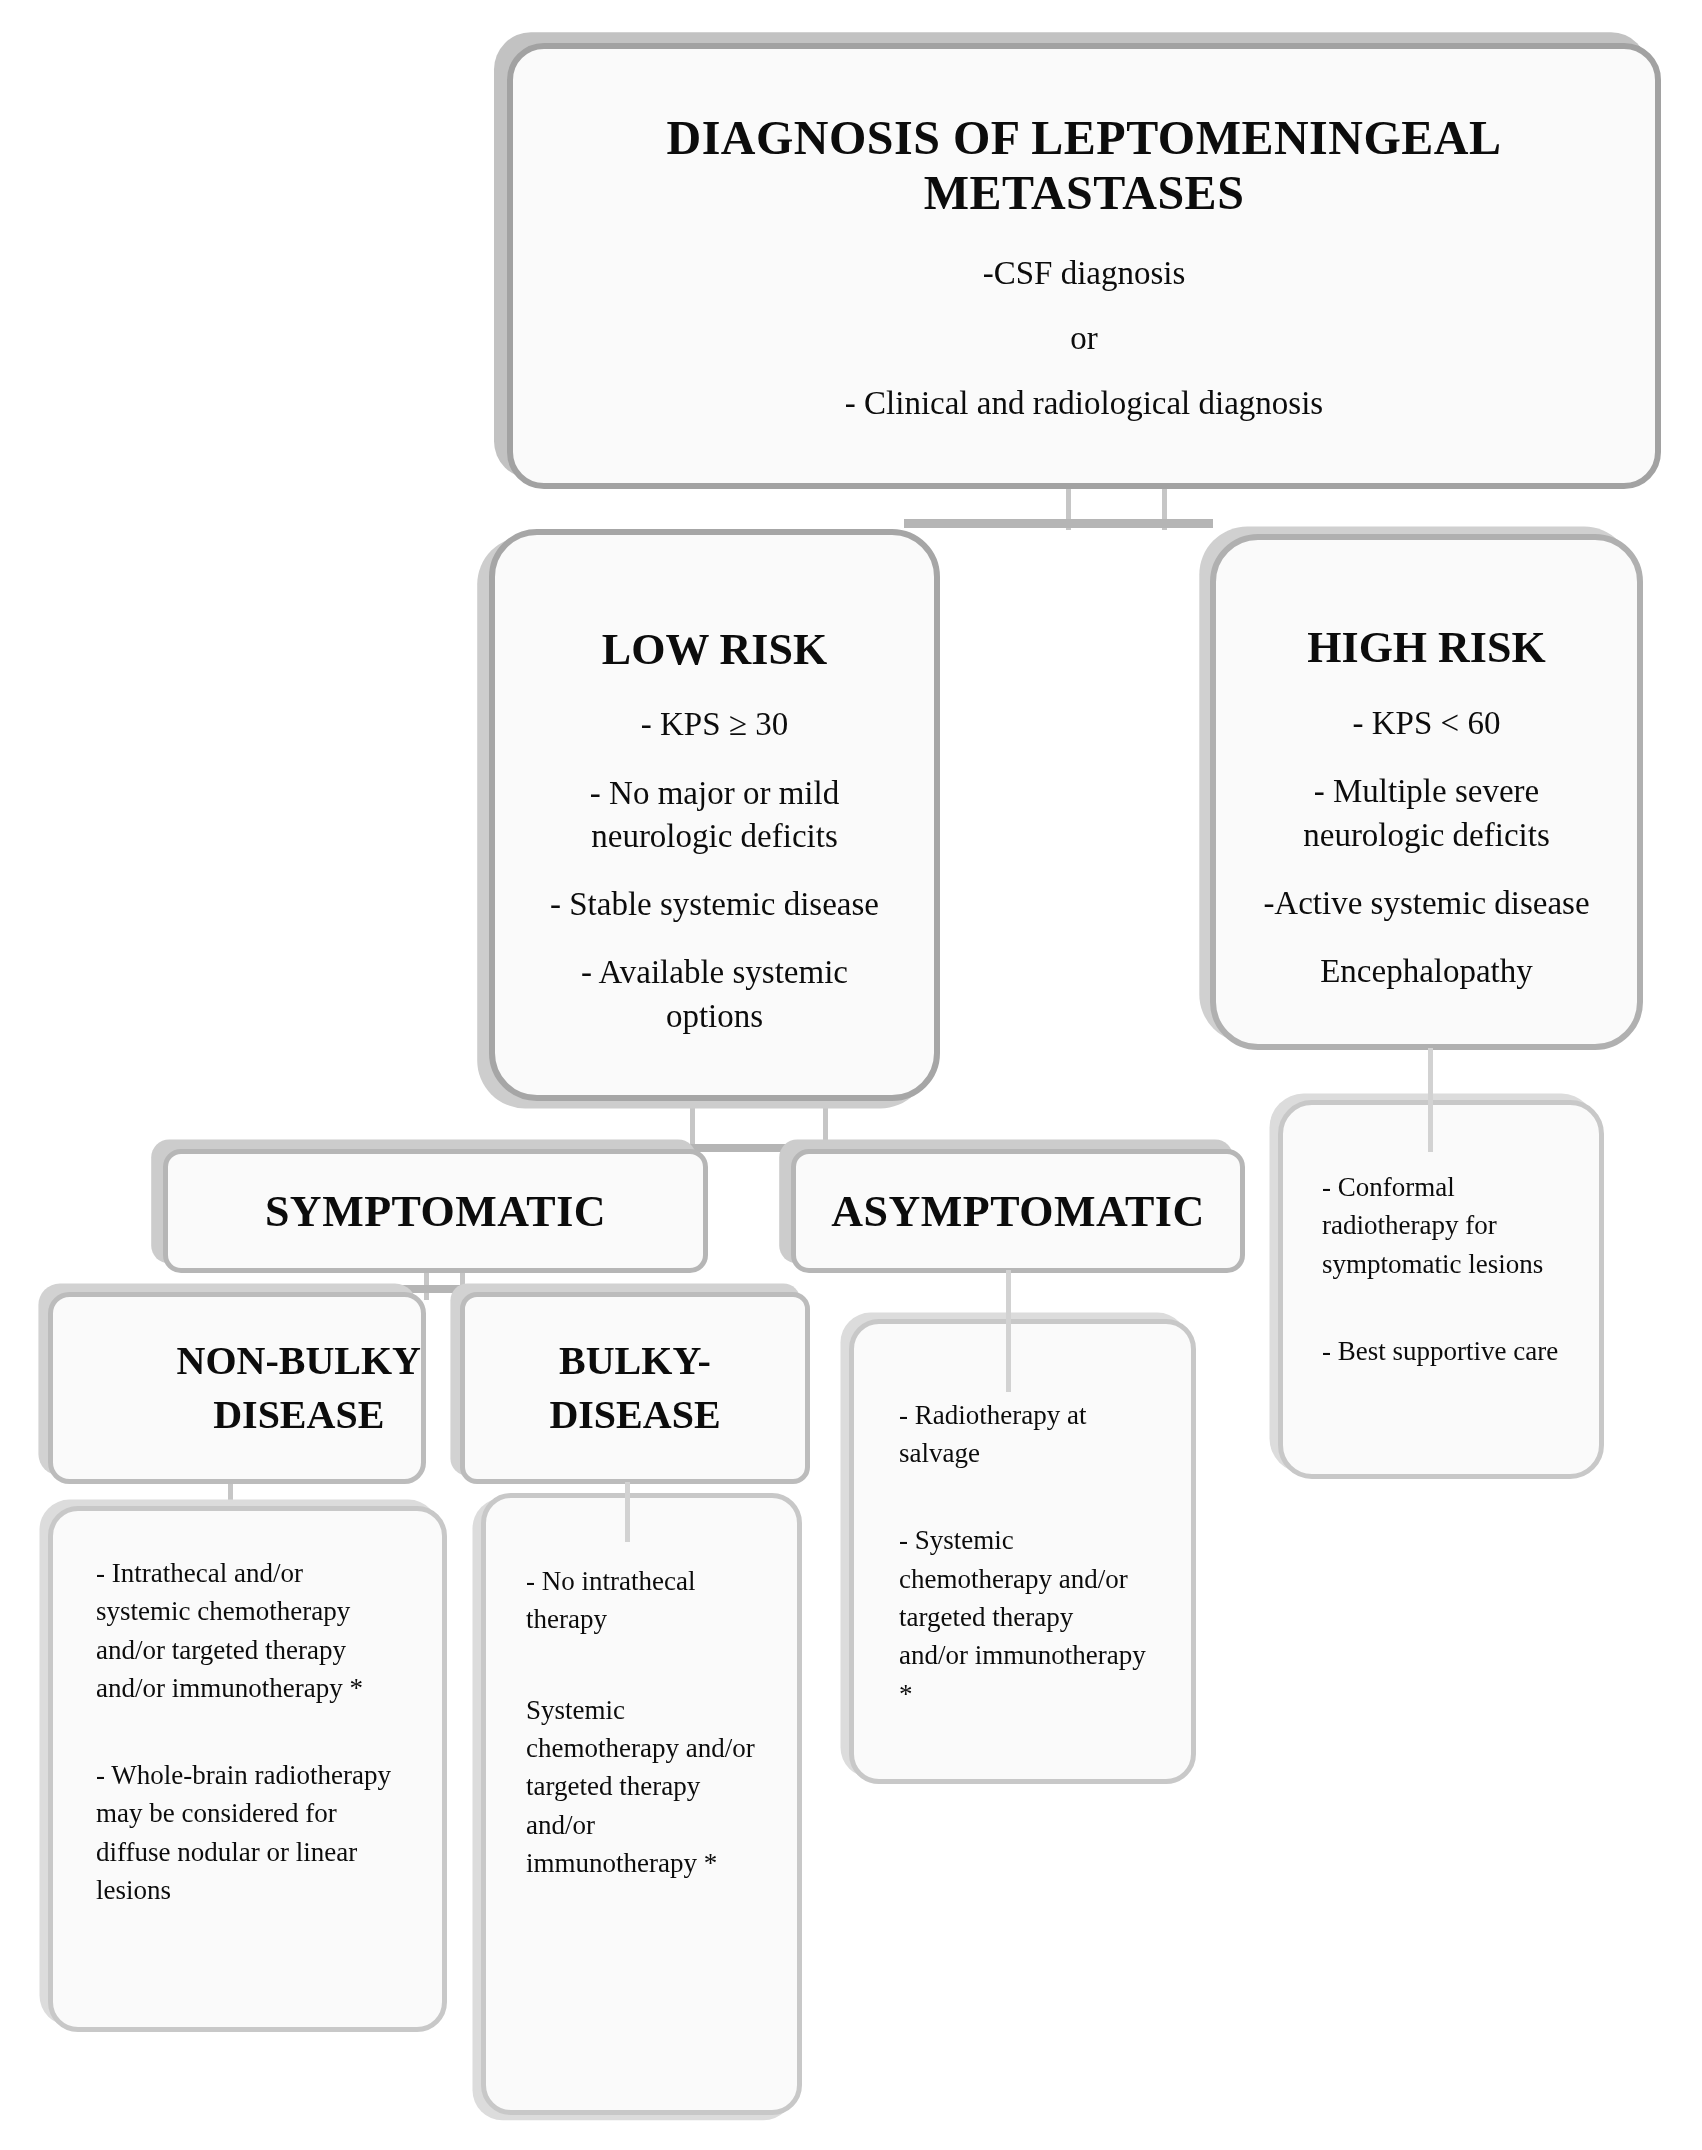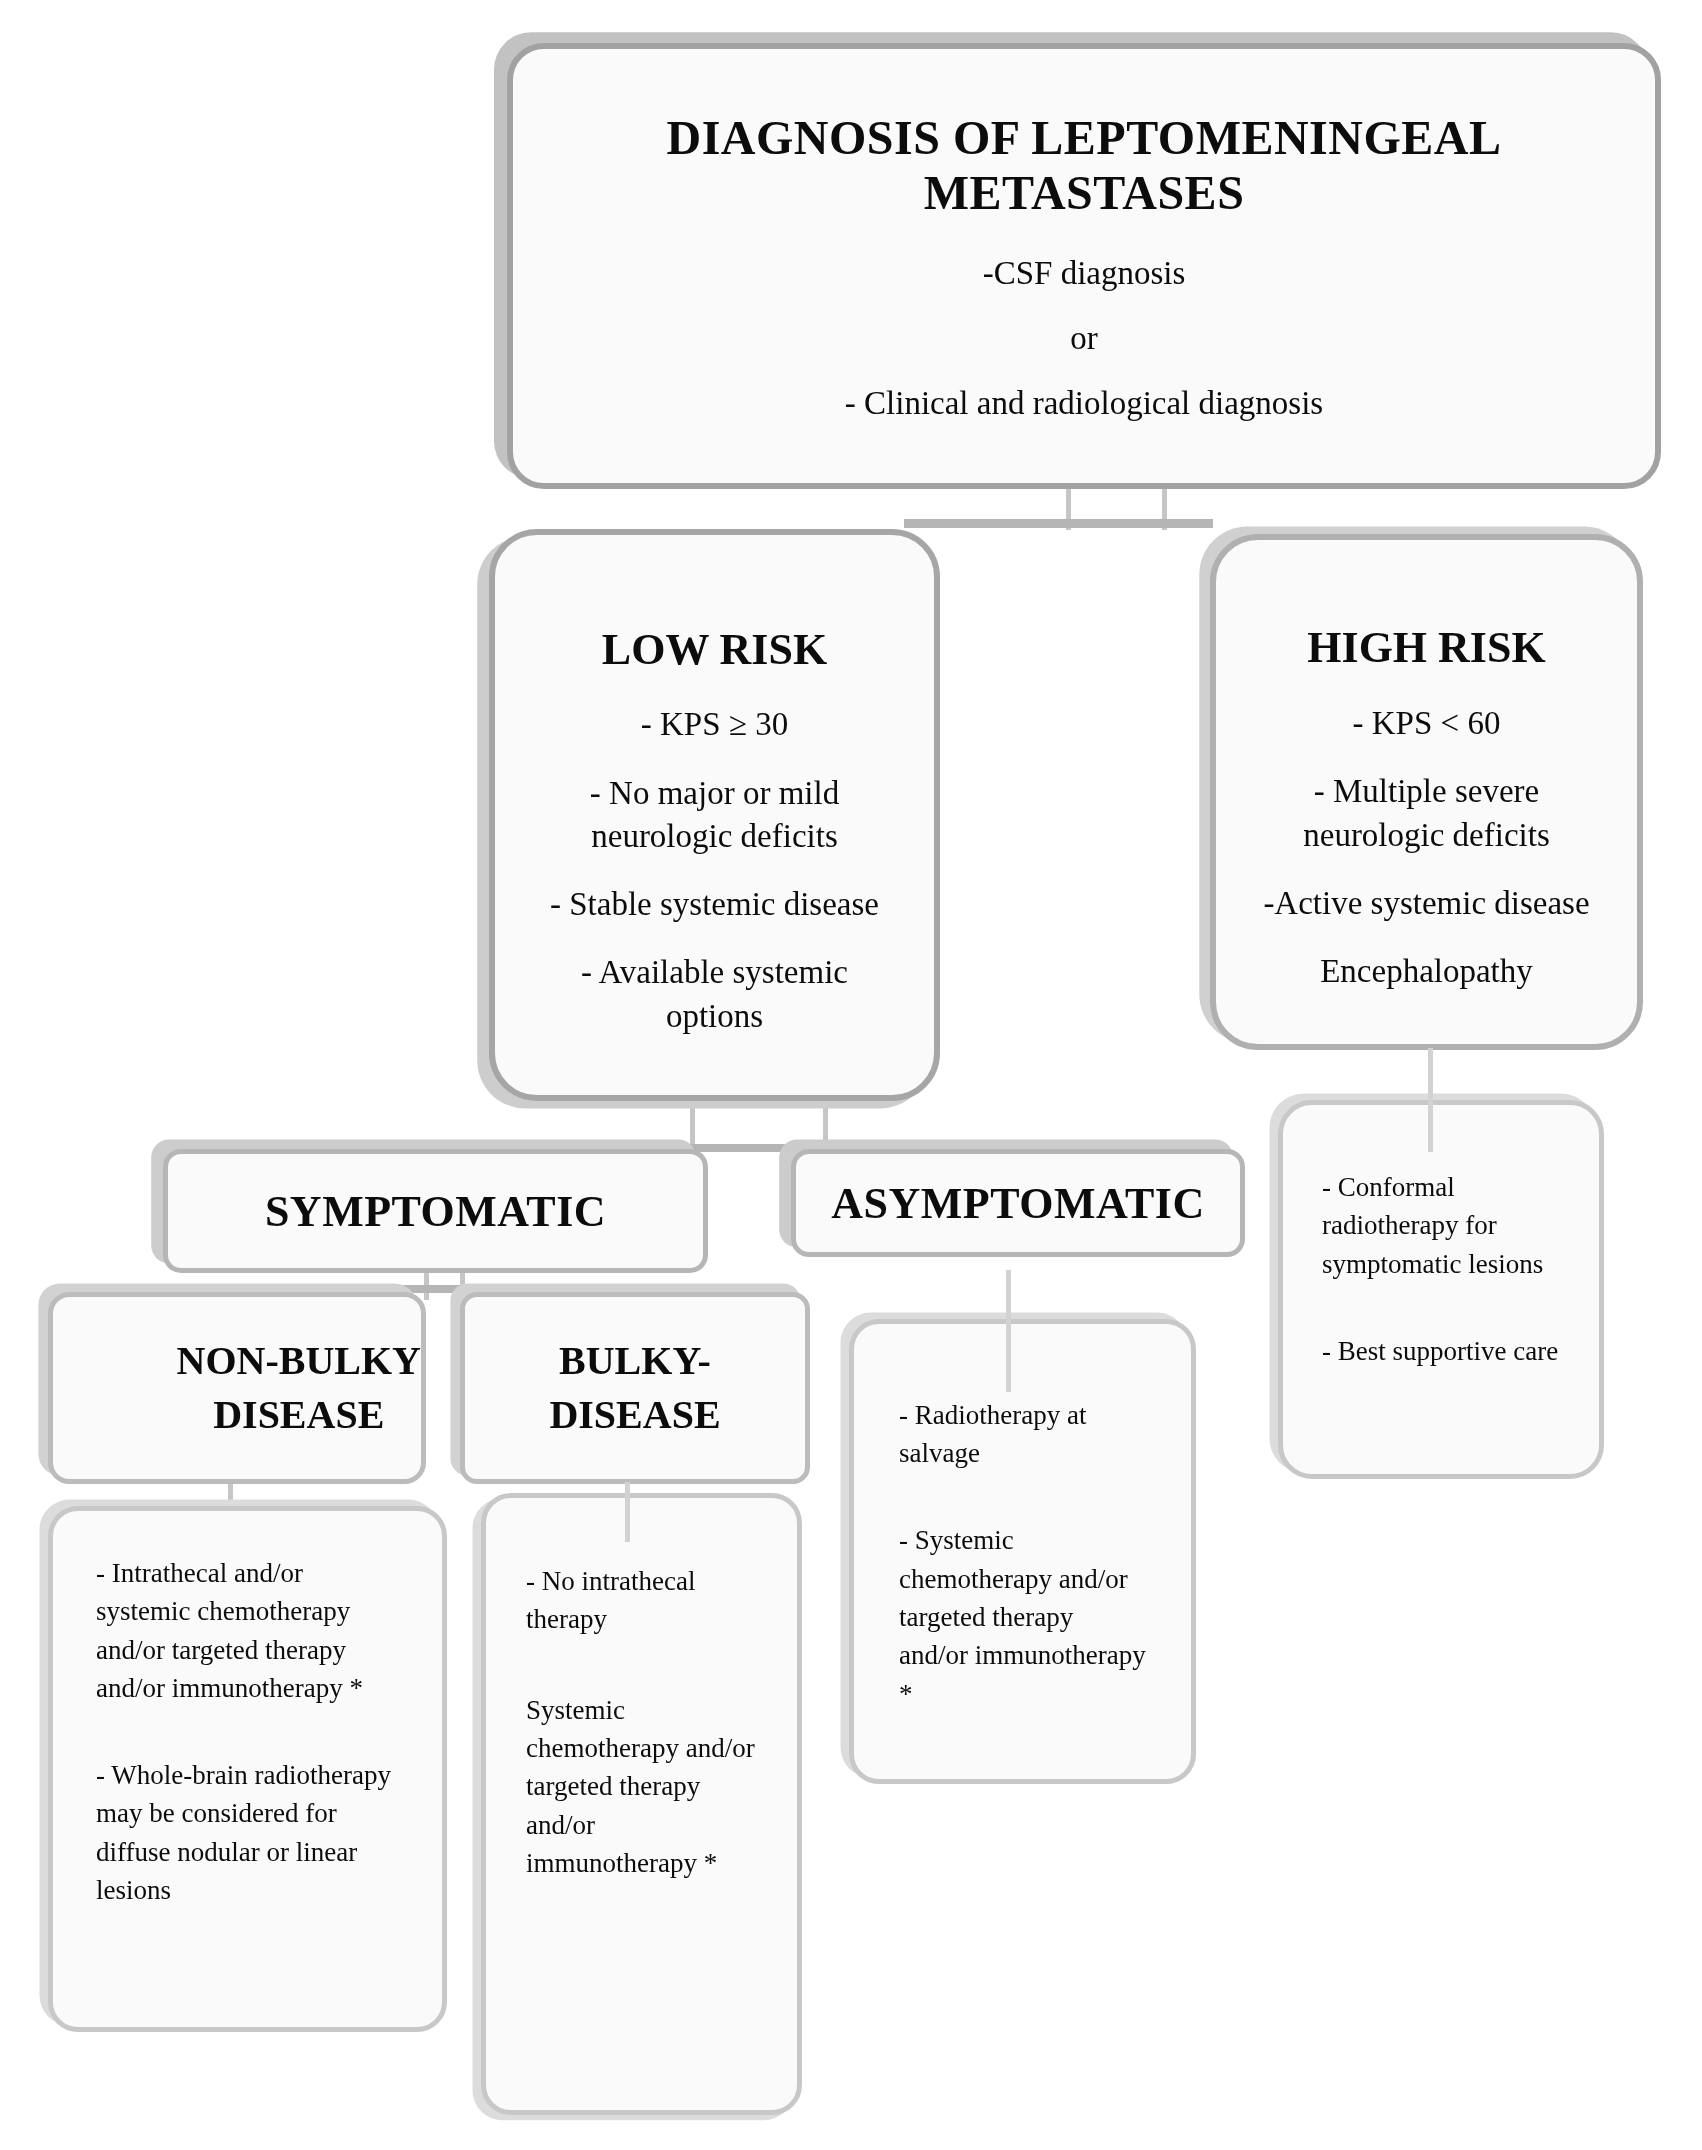--- a/index.html
+++ b/index.html
@@ -70,21 +70,21 @@
   }
   .risk-title { font-size: 44px; font-weight: bold; margin-bottom: 4.3px; margin-top: 32px; }
   .risk-item  { font-size: 33px; line-height: 1.32; margin: 0; }
 
   .box-symptomatic {
     left: 163px; top: 1149px; width: 545px; height: 124px;
     border: 5.3px solid #b6b6b6; border-radius: 18px;
     box-shadow: -11.8px -9.6px 0 #cccccc;
   }
   .box-asymptomatic {
-    left: 791px; top: 1149px; width: 454px; height: 108px;
+    left: 791px; top: 1149px; width: 454px; height: 124px;
     border: 5.3px solid #b6b6b6; border-radius: 18px;
     box-shadow: -11.8px -9.6px 0 #cccccc;
   }
   .stage-title { font-size: 44px; font-weight: bold; letter-spacing: 0.5px; }
 
   .box-non-bulky {
     left: 48px; top: 1292px; width: 378px; height: 192px;
     border: 5.3px solid #bcbcbc; border-radius: 21.4px;
     box-shadow: -9.6px -8.5px 0 #d2d2d2;
     align-items: flex-end;

